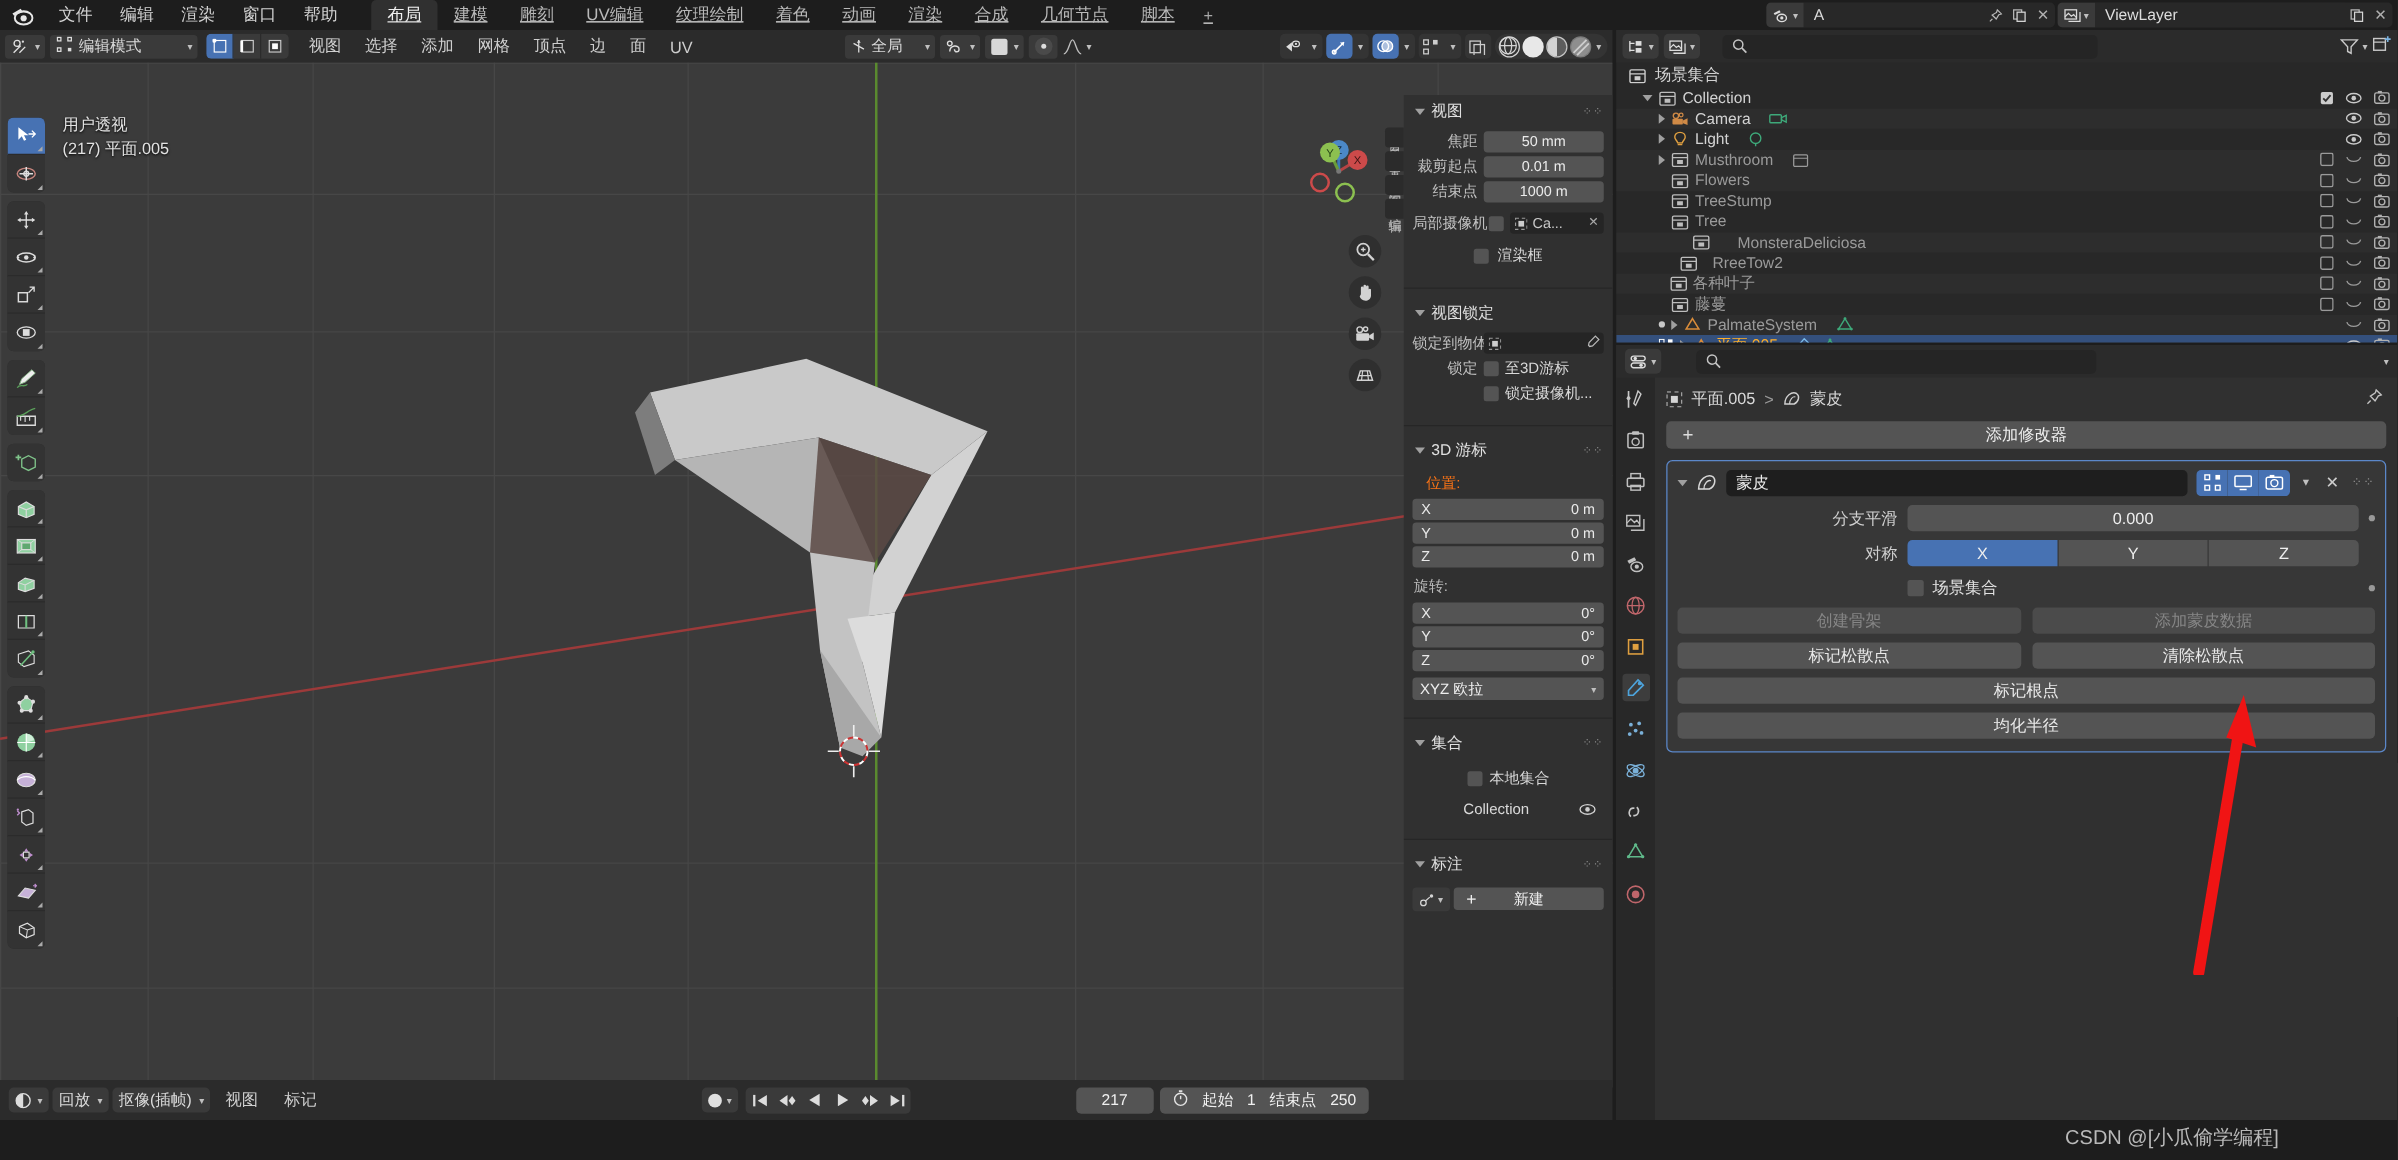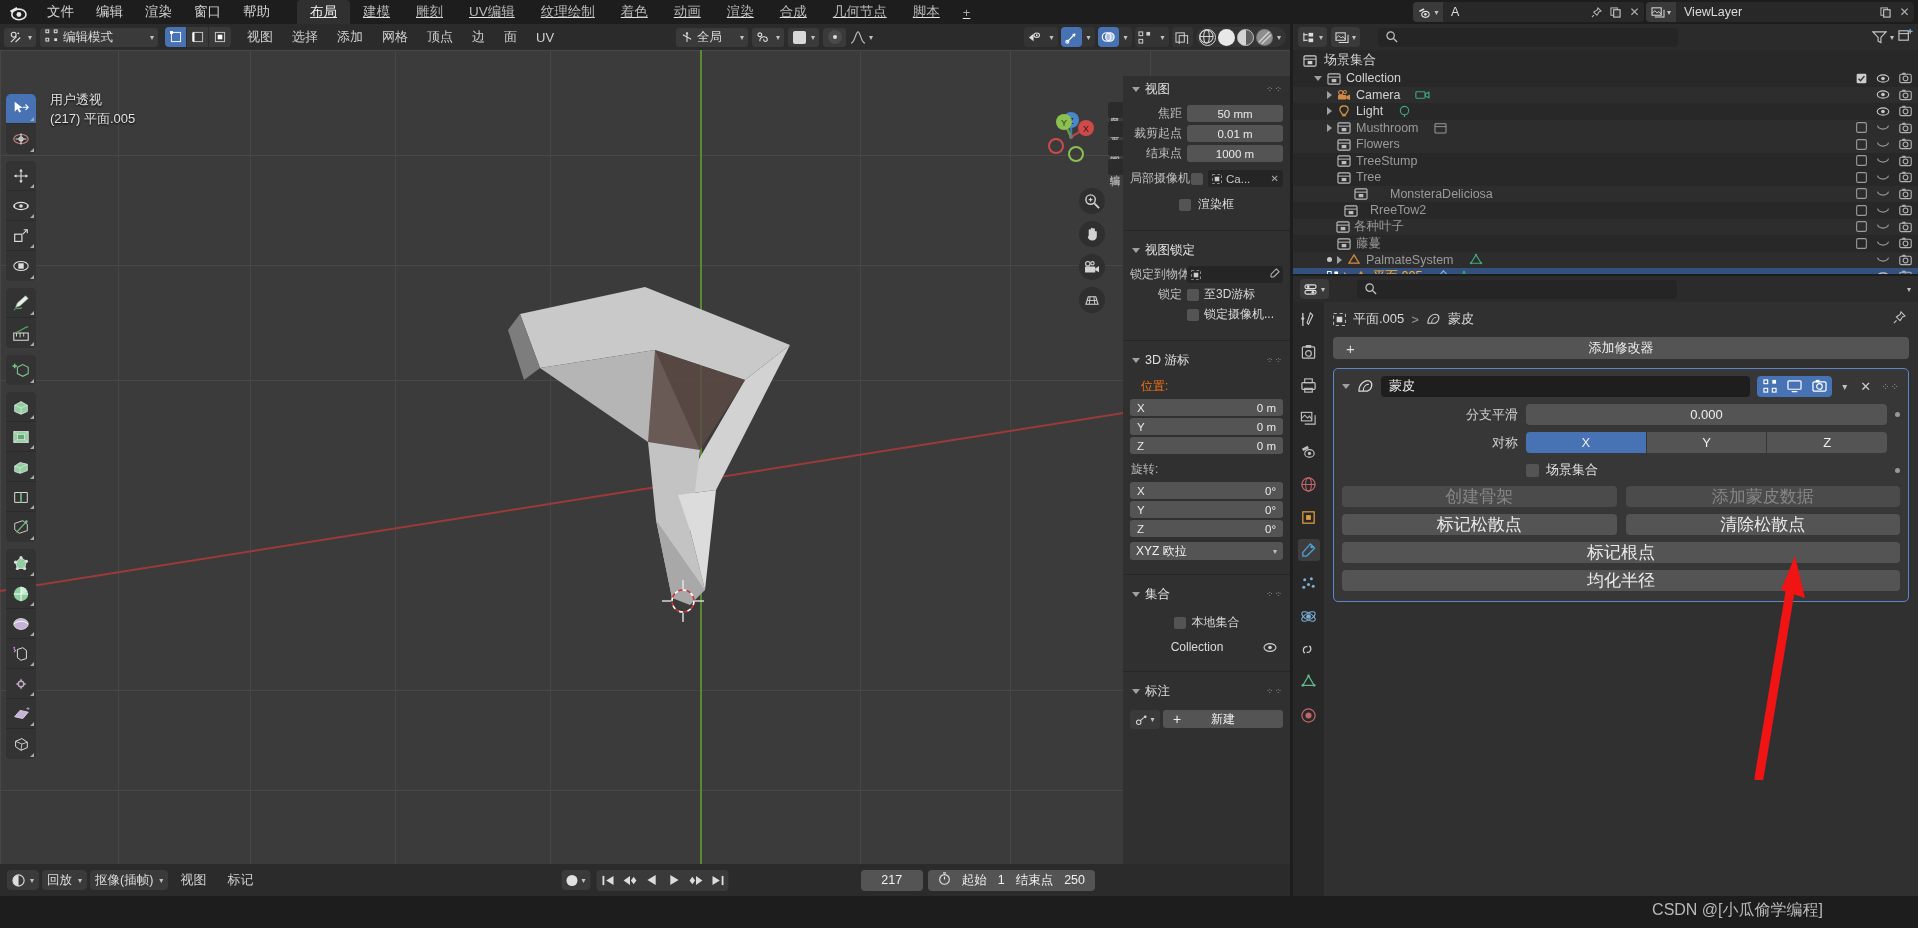--- a/index.html
+++ b/index.html
@@ -145,21 +145,21 @@
   .mfield { flex:1; height:21px; background:#545454; border-radius:4px; display:flex; align-items:center; justify-content:center; color:#eee; font-size:13px;}
   .dot { width:5px; height:5px; border-radius:50%; background:#999; flex:none;}
   .segbtns { flex:1; display:flex; gap:1px; }
   .segbtns > div { flex:1; height:21px; background:#545454; display:flex; align-items:center; justify-content:center; font-size:13px; color:#eee;}
   .segbtns > div:first-child { border-radius:4px 0 0 4px; }
   .segbtns > div:last-child { border-radius:0 4px 4px 0; }
   .segbtns > div.on { background:#4772b3; }
   .chkrow { display:flex; align-items:center; gap:7px; margin-top:8px; padding-left:184px;}
   .chkbox { width:13px; height:13px; background:#545454; border-radius:2px; }
   .btnrow { display:flex; gap:9px; margin-top:7px; }
-  .mbtn { flex:1; height:21px; background:#545454; border-radius:4px; display:flex; align-items:center; justify-content:center; color:#eaeaea; font-size:17px;}
+  .mbtn { flex:1; height:21px; background:#545454; border-radius:4px; display:flex; align-items:center; justify-content:center; color:#eaeaea; font-size:13px;}
   .mbtn.disabled { background:#4b4b4b; color:#868686; }
 
   
   #timeline { position:absolute; left:0; bottom:0; width:1290px; height:32px; background:#2b2b2b; display:flex; align-items:center; padding-left:7px; gap:3px;}
   .tl-dd { height:20px; background:#3a3a3a; border-radius:4px; display:flex; align-items:center; padding:0 5px; gap:4px; font-size:12.5px; color:#dcdcdc;}
   .tl-menu { padding:2px 9px; font-size:13px; color:#cfcfcf;}
   #tl-center { position:absolute; left:50%; transform:translateX(-50%); display:flex; align-items:center; gap:6px;}
   .tl-playgrp { display:flex; align-items:center; background:#3a3a3a; border-radius:4px; height:21px; }
   .tl-pb { width:22px; height:21px; display:flex; align-items:center; justify-content:center;}
   #tl-right { position:absolute; right:195px; display:flex; align-items:center; gap:5px;}

